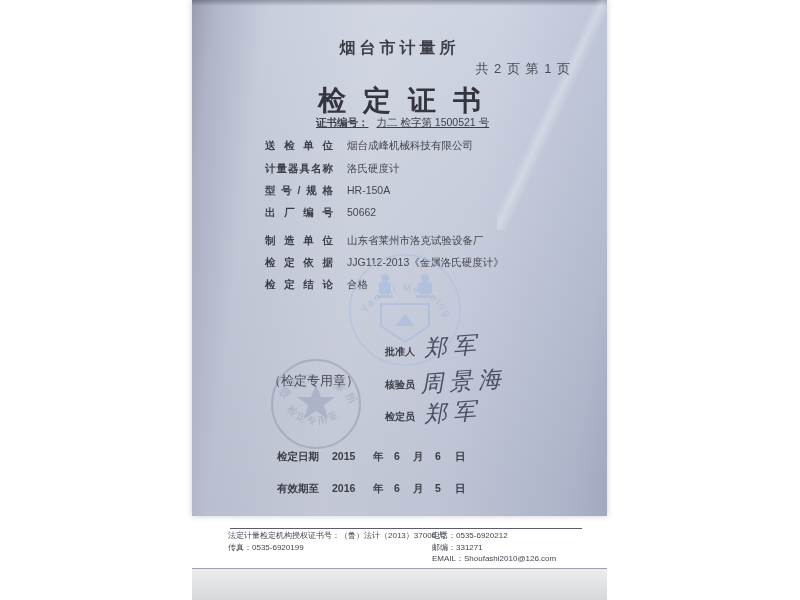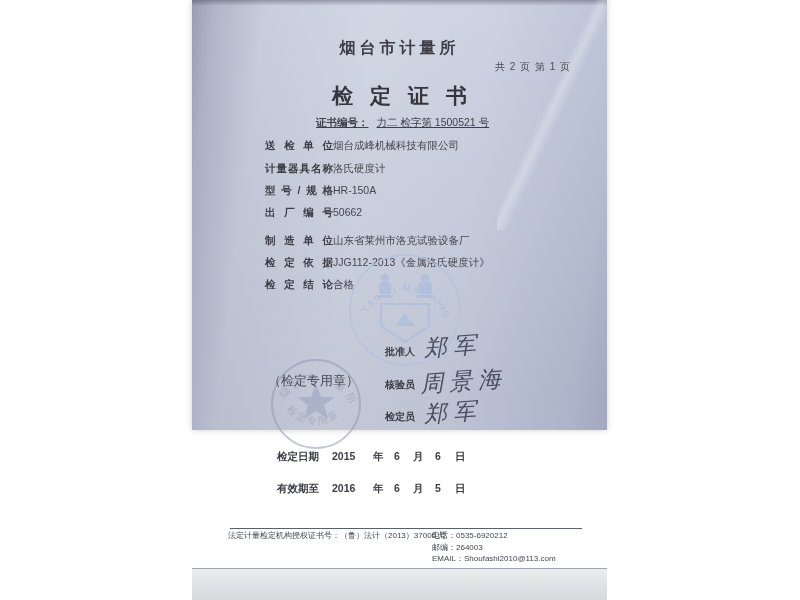--- a/index.html
+++ b/index.html
@@ -4,47 +4,47 @@
 <style>
   html,body{margin:0;padding:0;}
   body{
     width:800px;height:600px;position:relative;overflow:hidden;
     background:#ffffff;
     font-family:"Liberation Sans","DejaVu Sans",sans-serif;
     color:#43444c;
   }
   
   .paper{
-    position:absolute;left:192px;top:0;width:415px;height:430px;
+    position:absolute;left:192px;top:0;width:415px;height:516px;
     background:
       linear-gradient(175deg, rgba(255,255,255,0.10), rgba(20,20,40,0.06) 92%),
       linear-gradient(97deg,#8e92a6 0,#a8aec3 5%,#c3c9d9 16%,#ced3e1 40%,#c9cfdf 65%,#b6bed3 92%,#aab2c9 100%);
     box-shadow:0 0 6px rgba(60,60,80,0.25);
   }
   .paper-top-shade{position:absolute;left:0;top:0;width:100%;height:6px;
     background:linear-gradient(180deg,rgba(40,40,60,0.35),rgba(40,40,60,0));}
   .crease{position:absolute;right:0;top:0;width:110px;height:230px;
     background:linear-gradient(115deg,transparent 45%,rgba(255,255,255,0.28) 49%,transparent 54%);}
   .bottom-edge{position:absolute;left:0;top:568px;width:100%;height:32px;
     border-top:1px solid rgba(90,95,115,0.45);
     background:linear-gradient(180deg,rgba(70,75,95,0.10),rgba(70,75,95,0.22));}
   .content{position:absolute;left:0;top:0;width:100%;height:100%;filter:blur(0.3px);}
 
   .org{position:absolute;left:0;top:38px;width:100%;text-align:center;
     font-size:16px;font-weight:bold;letter-spacing:4px;color:#3c3d46;}
-  .pageinfo{position:absolute;right:36px;top:60px;font-size:10px;color:#4a4b55;letter-spacing:1px;}
+  .pageinfo{position:absolute;right:36px;top:60px;font-size:13px;color:#4a4b55;letter-spacing:1px;}
   .title{position:absolute;left:0;top:82px;width:100%;text-align:center;
-    font-size:21px;font-weight:bold;letter-spacing:17px;text-indent:17px;color:#34353e;}
+    font-size:28px;font-weight:bold;letter-spacing:17px;text-indent:17px;color:#34353e;}
   .certno{position:absolute;left:124px;top:116px;font-size:10.5px;color:#3e3f48;text-decoration:underline;}
   .certno .cn-label{font-weight:bold;margin-right:8px;}
 
   .frow{position:absolute;left:73px;font-size:10.5px;white-space:nowrap;}
   .f-label{display:inline-block;width:68px;font-weight:bold;color:#3c3d46;
     text-align:justify;text-align-last:justify;}
-  .f-value{margin-left:0;color:#45464f;}
+  .f-value{margin-left:14px;color:#45464f;}
 
   .sig-label{position:absolute;font-size:10px;font-weight:bold;color:#3c3d46;}
   .sig-name{position:absolute;font-size:23px;font-style:italic;color:#3d4156;
     font-family:"DejaVu Serif",cursive,serif;transform:rotate(-4deg);opacity:0.9;letter-spacing:6px;}
 
   .drow{position:absolute;left:0;width:100%;font-size:10.5px;font-weight:bold;color:#3c3d46;}
   .drow span{position:absolute;white-space:nowrap;}
   .d-label{left:85px;font-family:Liberation Mono, monospace;}.d-year{left:140px;}.d-yu{left:181px;}
   .d-month{left:202px;}.d-mu{left:221px;}.d-day{left:243px;}.d-du{left:263px;}
 
@@ -159,23 +159,24 @@
       <span class="d-yu">年</span>
       <span class="d-month">6</span>
       <span class="d-mu">月</span>
       <span class="d-day">5</span>
       <span class="d-du">日</span>
     </div>
 
     <div class="fline"></div>
     <div class="fcol left">
       <div>法定计量检定机构授权证书号：（鲁）法计（2013）37006 号</div>
+      <div>传真：0535-6920199</div>
     </div>
     <div class="fcol right">
       <div>电话：0535-6920212</div>
-      <div>邮编：264003</div>
-      <div>EMAIL：Shoufashi2010@113.com</div>
+      <div>邮编：331271</div>
+      <div>EMAIL：Shoufashi2010@126.com</div>
     </div>
 
   </div>
 
   <div class="bottom-edge"></div>
 </div>
 
 </body></html>

